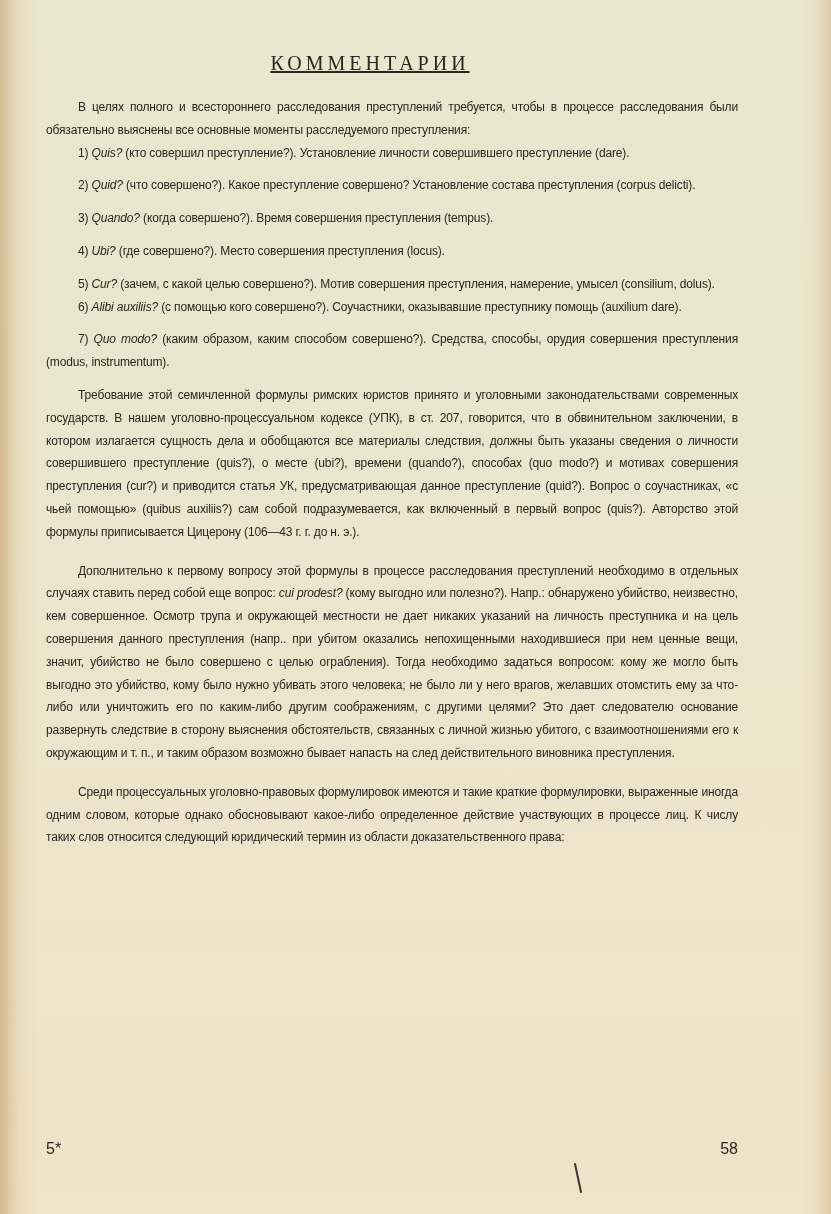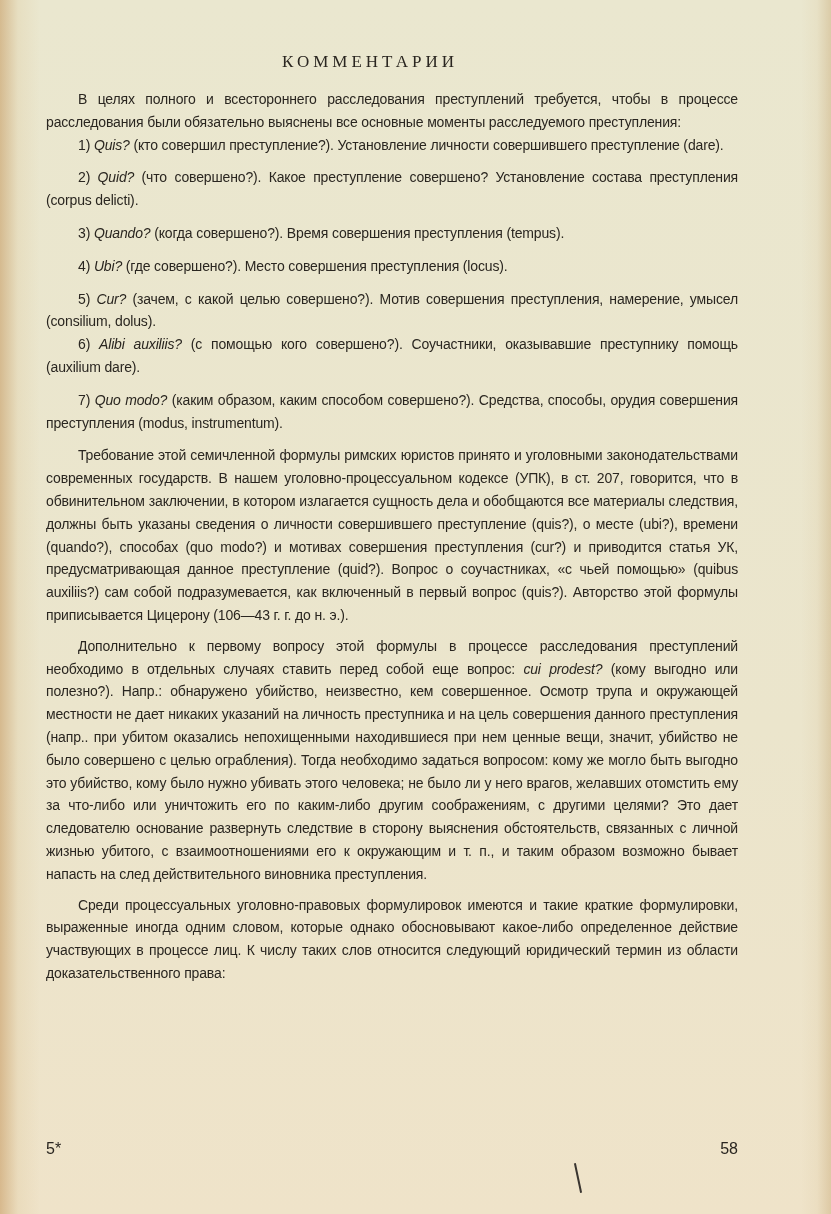--- a/index.html
+++ b/index.html
@@ -11,32 +11,32 @@
     }
     .page {
       position: absolute; inset: 0;
       background:
         linear-gradient(to right, rgba(196,150,92,0.55) 0px, rgba(220,196,150,0.25) 18px, rgba(0,0,0,0) 40px),
         linear-gradient(to left, rgba(200,170,120,0.45) 0px, rgba(220,200,160,0.2) 14px, rgba(0,0,0,0) 30px),
         linear-gradient(to bottom, #eae7cf 0%, #ebe5cc 60%, #efe3c9 100%);
     }
     .title {
       position: absolute; left: 0; width: 740px; top: 52px;
-      text-align: center; font-size: 17px; letter-spacing: 4px;
-      font-family: "Liberation Serif", serif; color: #2a2620;
+      text-align: center; font-size: 20px; letter-spacing: 4px;
+      font-family: "Liberation Serif", serif; color: #2a2620; text-decoration: underline;
     }
     .text {
-      position: absolute; left: 46px; top: 88px; width: 692px;
+      position: absolute; left: 46px; top: 96px; width: 692px;
       font-family: "Liberation Sans Narrow", "Liberation Sans", sans-serif;
-      font-size: 14px; line-height: 22.8px; text-align: justify;
+      font-size: 12px; line-height: 22.8px; text-align: justify;
       letter-spacing: -0.15px;
     }
     .text p { margin: 0; text-indent: 32px; }
     .text p.gap { margin-top: 10px; }
-    .text p.gap2 { margin-top: 8px; }
+    .text p.gap2 { margin-top: 16px; }
     .latin { font-weight: normal; font-style: italic; }
     .footer {
       position: absolute; left: 46px; top: 1140px; width: 692px;
       display: flex; justify-content: space-between;
       font-family: "Liberation Sans", sans-serif; font-size: 16px;
     }
     .mark {
       position: absolute; left: 577px; top: 1163px; width: 2px; height: 30px;
       background: #3a3530; transform: rotate(-12deg);
     }

